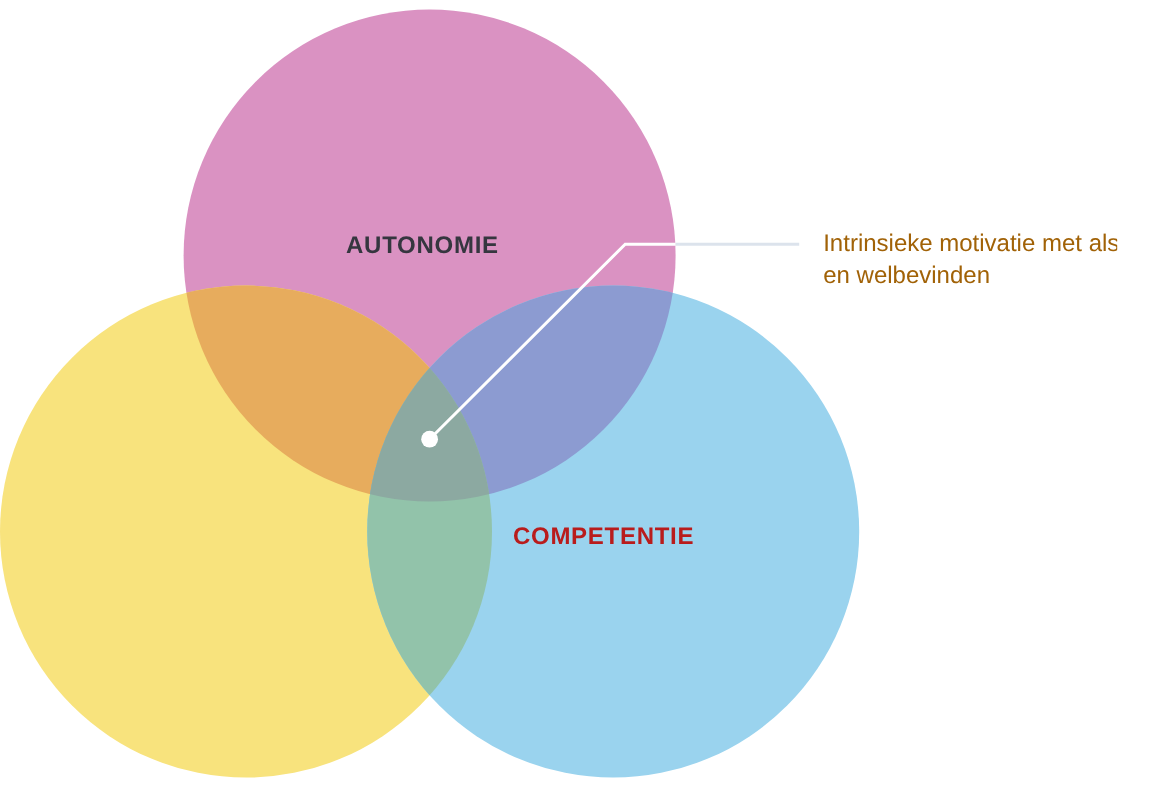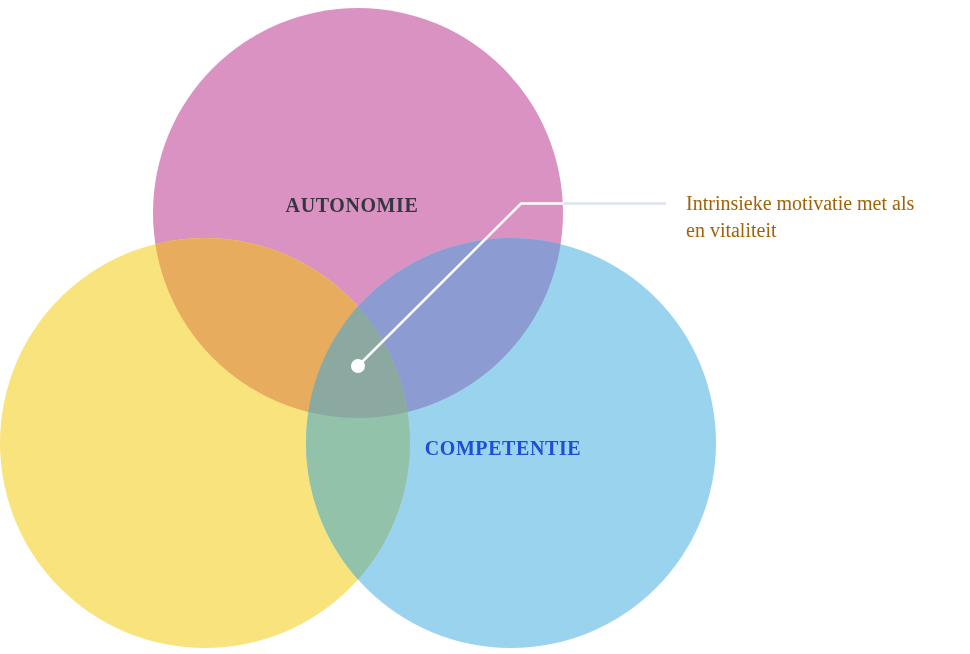--- a/index.html
+++ b/index.html
@@ -2,21 +2,21 @@
 <html><head>
 <meta charset="utf-8">
 <style>
   html, body { margin: 0; padding: 0; background: #ffffff; }
   .stage {
     position: relative;
     width: 931px;
     height: 654px;
     background: #ffffff;
     overflow: hidden;
-    font-family: Liberation Serif, serif;
+    font-family: Liberation Sans, sans-serif;
   }
   .stage svg { position: absolute; left: 0; top: 0; display: block; }
   .circle-label {
     position: absolute;
     transform: translate(-50%, -50%);
     font-size: 20px;
     font-weight: 600;
     letter-spacing: 0.6px;
     white-space: nowrap;
   }
@@ -59,20 +59,20 @@
     <g clip-path="url(#clipAutonomie)">
       <circle cx="511" cy="443" r="205" clip-path="url(#clipVerbondenheid)" fill="#8CA9A1"></circle>
     </g>
 
     <polyline points="358,366 521,203.5 563,203.5" fill="none" stroke-width="2.5" stroke="#FFFFFF"></polyline>
     <line x1="563" y1="203.5" x2="666" y2="203.5" stroke-width="2.5" stroke="#DCE3EC"></line>
     <circle cx="358" cy="366" r="7" fill="#FFFFFF"></circle>
   </svg>
 
   <div class="circle-label label-autonomie" style="color: rgb(53, 54, 63);">AUTONOMIE</div>
-  <div class="circle-label label-competentie" style="color: #1d4ed8;">COMPETENTIE</div>
+  <div class="circle-label label-competentie" style="color: #b91c1c;">COMPETENTIE</div>
 
   <div class="annotation" style="color: #a16207;">
     <div>Intrinsieke motivatie met als</div>
-    <div>en vitaliteit</div>
+    <div>en welbevinden</div>
   </div>
 
 </div>
 
 </body></html>

